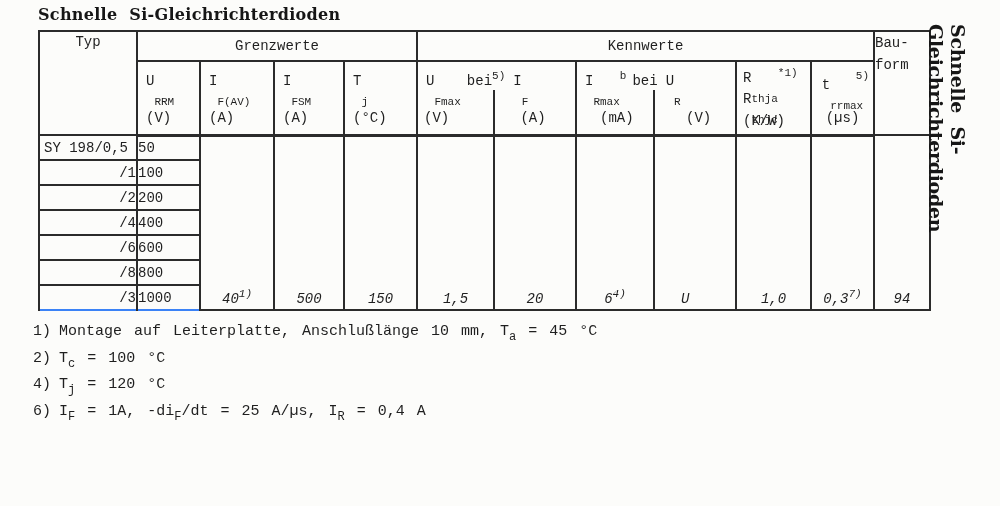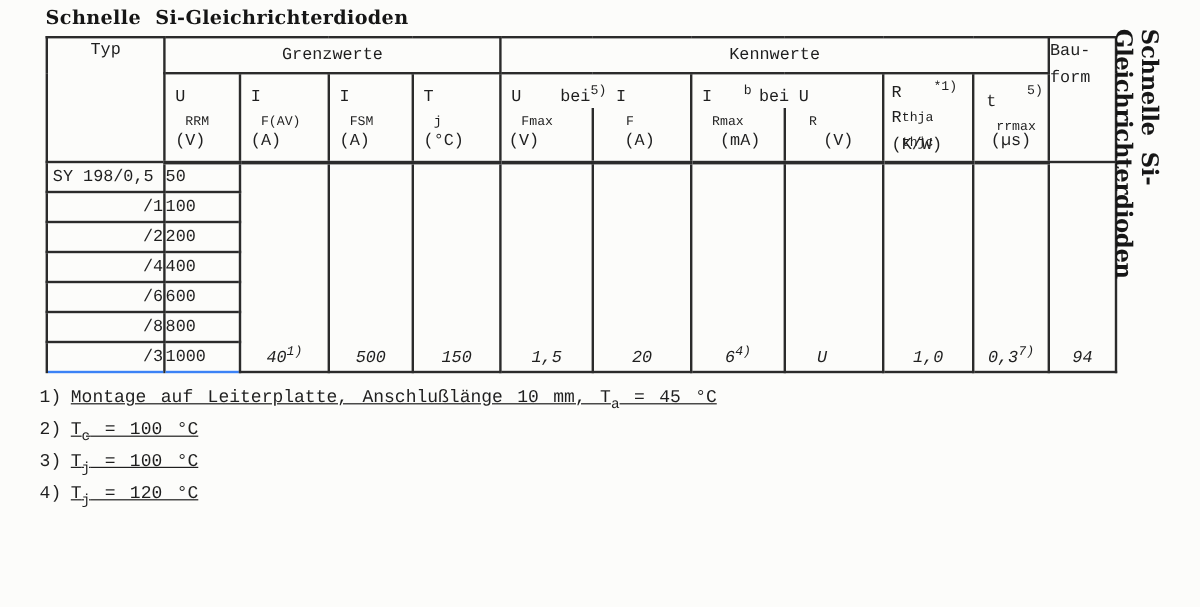--- a/index.html
+++ b/index.html
@@ -68,21 +68,21 @@
     padding-bottom:46px;
     border-top:none; border-bottom:none;font-style:italic;
   }
   tr.r-sym td { border-bottom:3px solid #2b2b2b; }
   td.c-typ, td.c-bau { border-bottom:3px solid #2b2b2b; }
   
   .footnotes {
     position:absolute; left:33px; top:319px; width:640px;
     font-size:15px; word-spacing:3px;
   }
-  .fn-row { height:26.5px; line-height:26px; white-space:nowrap;text-decoration:underline; }
+  .fn-row { height:26.5px; line-height:26px; white-space:nowrap; }
   .fn-marker { display:inline-block; width:26px; }
   .footnotes sub.ts { font-size:12px; top:5px; }
 </style>
 </head>
 <body>
 
 <div class="page-title">Schnelle Si-Gleichrichterdioden</div>
 
 <table class="spec">
   <colgroup>
@@ -208,20 +208,20 @@
   </table>
 
 <div class="footnotes">
   <div class="fn-row">
     <span class="fn-marker">1)</span><span>Montage auf Leiterplatte, Anschlußlänge 10 mm, T</span><sub class="ts">a</sub><span> = 45 °C</span>
   </div>
   <div class="fn-row">
     <span class="fn-marker">2)</span><span>T</span><sub class="ts">c</sub><span> = 100 °C</span>
   </div>
   <div class="fn-row">
-    <span class="fn-marker">3)</span><span>T</span><sub class="ts">j</sub><span> = 100 °C</span>
-  </div>
-  <div class="fn-row">
     <span class="fn-marker">4)</span><span>T</span><sub class="ts">j</sub><span> = 120 °C</span>
   </div>
+  <div class="fn-row">
+    <span class="fn-marker">6)</span><span>I</span><sub class="ts">F</sub><span> = 1A, -di</span><sub class="ts">F</sub><span>/dt = 25 A/µs, I</span><sub class="ts">R</sub><span> = 0,4 A</span>
+  </div>
 </div>
 
 <div class="vtitle">Schnelle Si-Gleichrichterdioden</div>
 
 </body></html>

